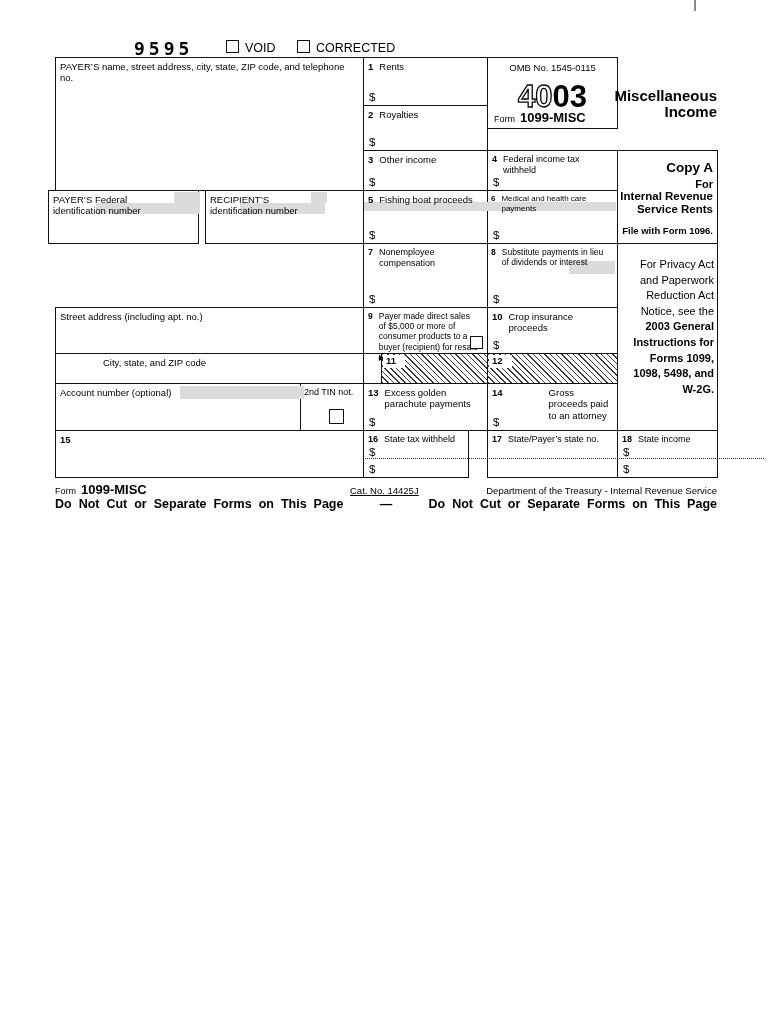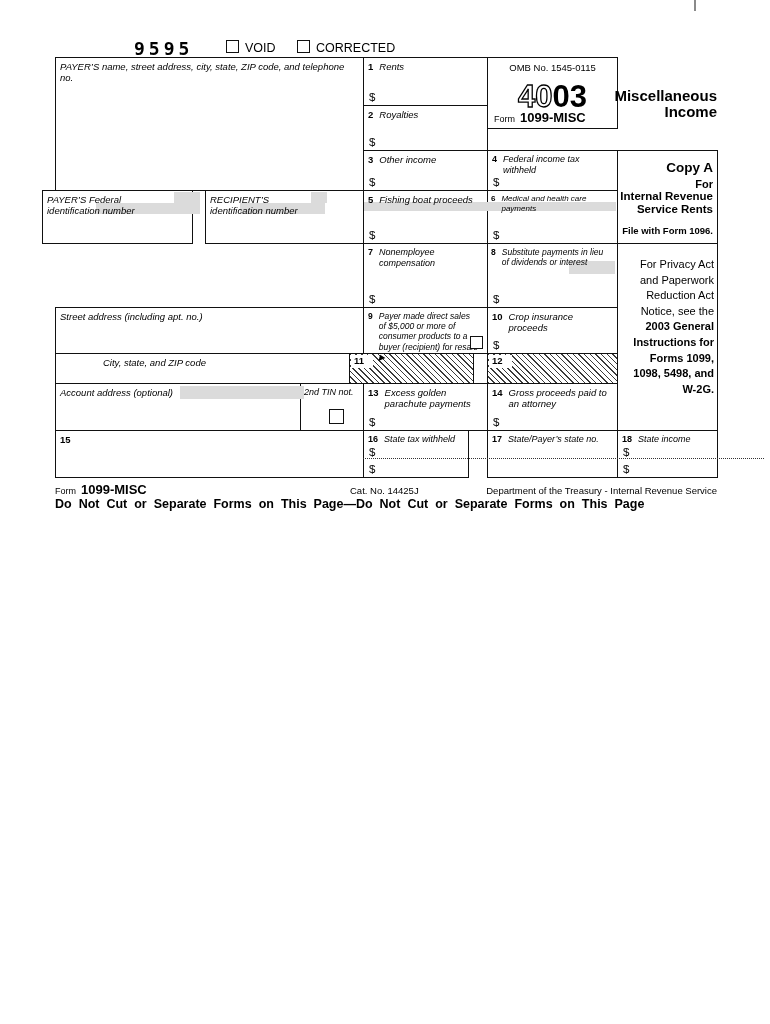--- a/index.html
+++ b/index.html
@@ -7,21 +7,21 @@
   .page {
     position:relative; width:770px; height:1024px; background:#ffffff;
     font-family:"Liberation Sans", sans-serif; color:#000; overflow:hidden;
   }
   .abs { position:absolute; }
   .cell {
     position:absolute; border:1px solid #111; background:transparent;
   }
   .lblrow { position:relative; display:flex; align-items:flex-start; padding:3px 3px 0 4px; z-index:2; }
   .bn { font-weight:bold; margin-right:6px; flex:0 0 auto; }
-  .lbl { font-size:9.5px; line-height:1.2;font-style:italic; }
+  .lbl { font-size:9.5px; line-height:1.2; }
   .f95 { font-size:9.5px; } .f90 { font-size:9px; } .f85 { font-size:8.5px; } .f80 { font-size:8px; }
   .dollar { position:absolute; left:5px; bottom:2px; font-size:11.5px; z-index:2; }
   .cb { position:absolute; width:13px; height:13px; border:1.6px solid #111; background:#fff; z-index:3; }
   .hl { position:absolute; background:#dbdbdb; z-index:1; }
   .hatch {
     background:repeating-linear-gradient(45deg, #3a3a3a 0px, #3a3a3a 1px, #ffffff 1px, #ffffff 4px);
   }
   .chip { position:absolute; left:1px; top:1px; background:#fff; padding:0 9px 2px 3px;
           font-weight:bold; font-size:9.5px; z-index:2; }
   .rightcol { text-align:right; }
@@ -51,21 +51,21 @@
   <div class="hl" style="left:364px; top:202px; width:252px; height:9px;"></div>
   <div class="hl" style="left:569px; top:261px; width:46px; height:13px;"></div>
   <div class="hl" style="left:180px; top:386px; width:124px; height:13px;"></div>
 
   <div class="cell" style="left:55px; top:57px; width:309px; height:134px;">
     <div class="lblrow">
         <span class="lbl">PAYER’S name, street address, city, state, ZIP code, and telephone no.</span>
       </div>
   </div>
 
-  <div class="cell" style="left:42px; top:190px; width:151px; height:54px;">
+  <div class="cell" style="left:48px; top:190px; width:151px; height:54px;">
     <div class="lblrow">
         <span class="lbl" style="max-width:120px;">PAYER’S Federal identification number</span>
       </div>
   </div>
   <div class="cell" style="left:205px; top:190px; width:159px; height:54px;">
     <div class="lblrow">
         <span class="lbl" style="max-width:110px;">RECIPIENT’S identification number</span>
       </div>
   </div>
 
@@ -77,21 +77,21 @@
   </div>
 
   <div class="cell" style="left:55px; top:353px; width:309px; height:31px;padding-left:43px;">
     <div class="lblrow">
         <span class="lbl">City, state, and ZIP code</span>
       </div>
   </div>
 
   <div class="cell" style="left:55px; top:383px; width:246px; height:48px;">
     <div class="lblrow">
-        <span class="lbl">Account address (optional)</span>
+        <span class="lbl">Account number (optional)</span>
       </div>
   </div>
   <div class="cell" style="left:300px; top:383px; width:64px; height:48px;">
     <div class="lblrow" style="padding-left:3px;">
         <span class="lbl f90">2nd TIN not.</span>
       </div>
     <div class="cb" style="left:28px; top:25px; width:15px; height:15px;"></div>
   </div>
 
   <div class="cell" style="left:55px; top:430px; width:309px; height:48px;">
@@ -185,38 +185,38 @@
     <div class="cb" style="left:106px; top:28px;"></div>
   </div>
   <div class="cell" style="left:487px; top:307px; width:131px; height:47px;">
     <div class="lblrow">
         <span class="bn f95">10</span>
         <span class="lbl">Crop insurance proceeds</span>
       </div>
     <span class="dollar">$</span>
   </div>
 
-  <div class="cell hatch" style="left:349px; top:353px; width:125px; height:31px;">
+  <div class="cell hatch" style="left:381px; top:353px; width:125px; height:31px;">
     <span class="chip">11</span>
   </div>
   <div class="cell hatch" style="left:487px; top:353px; width:131px; height:31px;">
     <span class="chip">12</span>
   </div>
 
   <div class="cell" style="left:363px; top:383px; width:125px; height:48px;">
     <div class="lblrow">
         <span class="bn f95">13</span>
         <span class="lbl" style="max-width:100px;">Excess golden parachute payments</span>
       </div>
     <span class="dollar">$</span>
   </div>
   <div class="cell" style="left:487px; top:383px; width:131px; height:48px;">
     <div class="lblrow">
         <span class="bn f95">14</span>
-        <span class="lbl" style="max-width:100px;">Gross proceeds paid to an attorney</span>
+        <span class="lbl" style="max-width:100px;margin-left:40px;">Gross proceeds paid to an attorney</span>
       </div>
     <span class="dollar">$</span>
   </div>
 
   <div class="cell" style="left:363px; top:430px; width:106px; height:48px;">
     <div class="lblrow">
         <span class="bn f90">16</span>
         <span class="lbl f90">State tax withheld</span>
       </div>
     <span class="dollar" style="bottom:auto; top:15px;">$</span>
@@ -248,22 +248,22 @@
   </div>
 
   <div class="cell rightcol" style="left:617px; top:243px; width:101px; height:188px; padding:13px 3px 0 2px; font-size:11px; line-height:1.42;">
     <span>For Privacy Act and Paperwork Reduction Act Notice, see the </span><span style="font-weight:bold;">2003 General Instructions for Forms 1099, 1098, 5498, and W-2G.</span>
   </div>
 
   <div class="abs" style="left:55px; top:482px; display:flex; align-items:baseline;">
     <span style="font-size:9px;">Form</span>
     <span style="font-size:13px; font-weight:bold; margin-left:5px;">1099-MISC</span>
   </div>
-  <div class="abs" style="left:350px; top:485px; font-size:9.5px;">Cat. No. 14425J</div>
+  <div class="abs" style="left:350px; top:485px; font-size:9.5px;text-decoration:underline;">Cat. No. 14425J</div>
   <div class="abs" style="left:460px; top:485px; width:257px; text-align:right; font-size:9.5px;">Department of the Treasury - Internal Revenue Service</div>
 
-  <div class="abs" style="left:55px; top:497px; width:662px; display:flex; font-size:12.5px; font-weight:bold; word-spacing:3.5px;">
+  <div class="abs" style="left:55px; top:497px; width:662px; display:flex; justify-content:space-between; font-size:12.5px; font-weight:bold; word-spacing:3.5px;">
     <span>Do Not Cut or Separate Forms on This Page</span>
     <span>—</span>
     <span>Do Not Cut or Separate Forms on This Page</span>
   </div>
 
 </div>
 
 </body></html>

